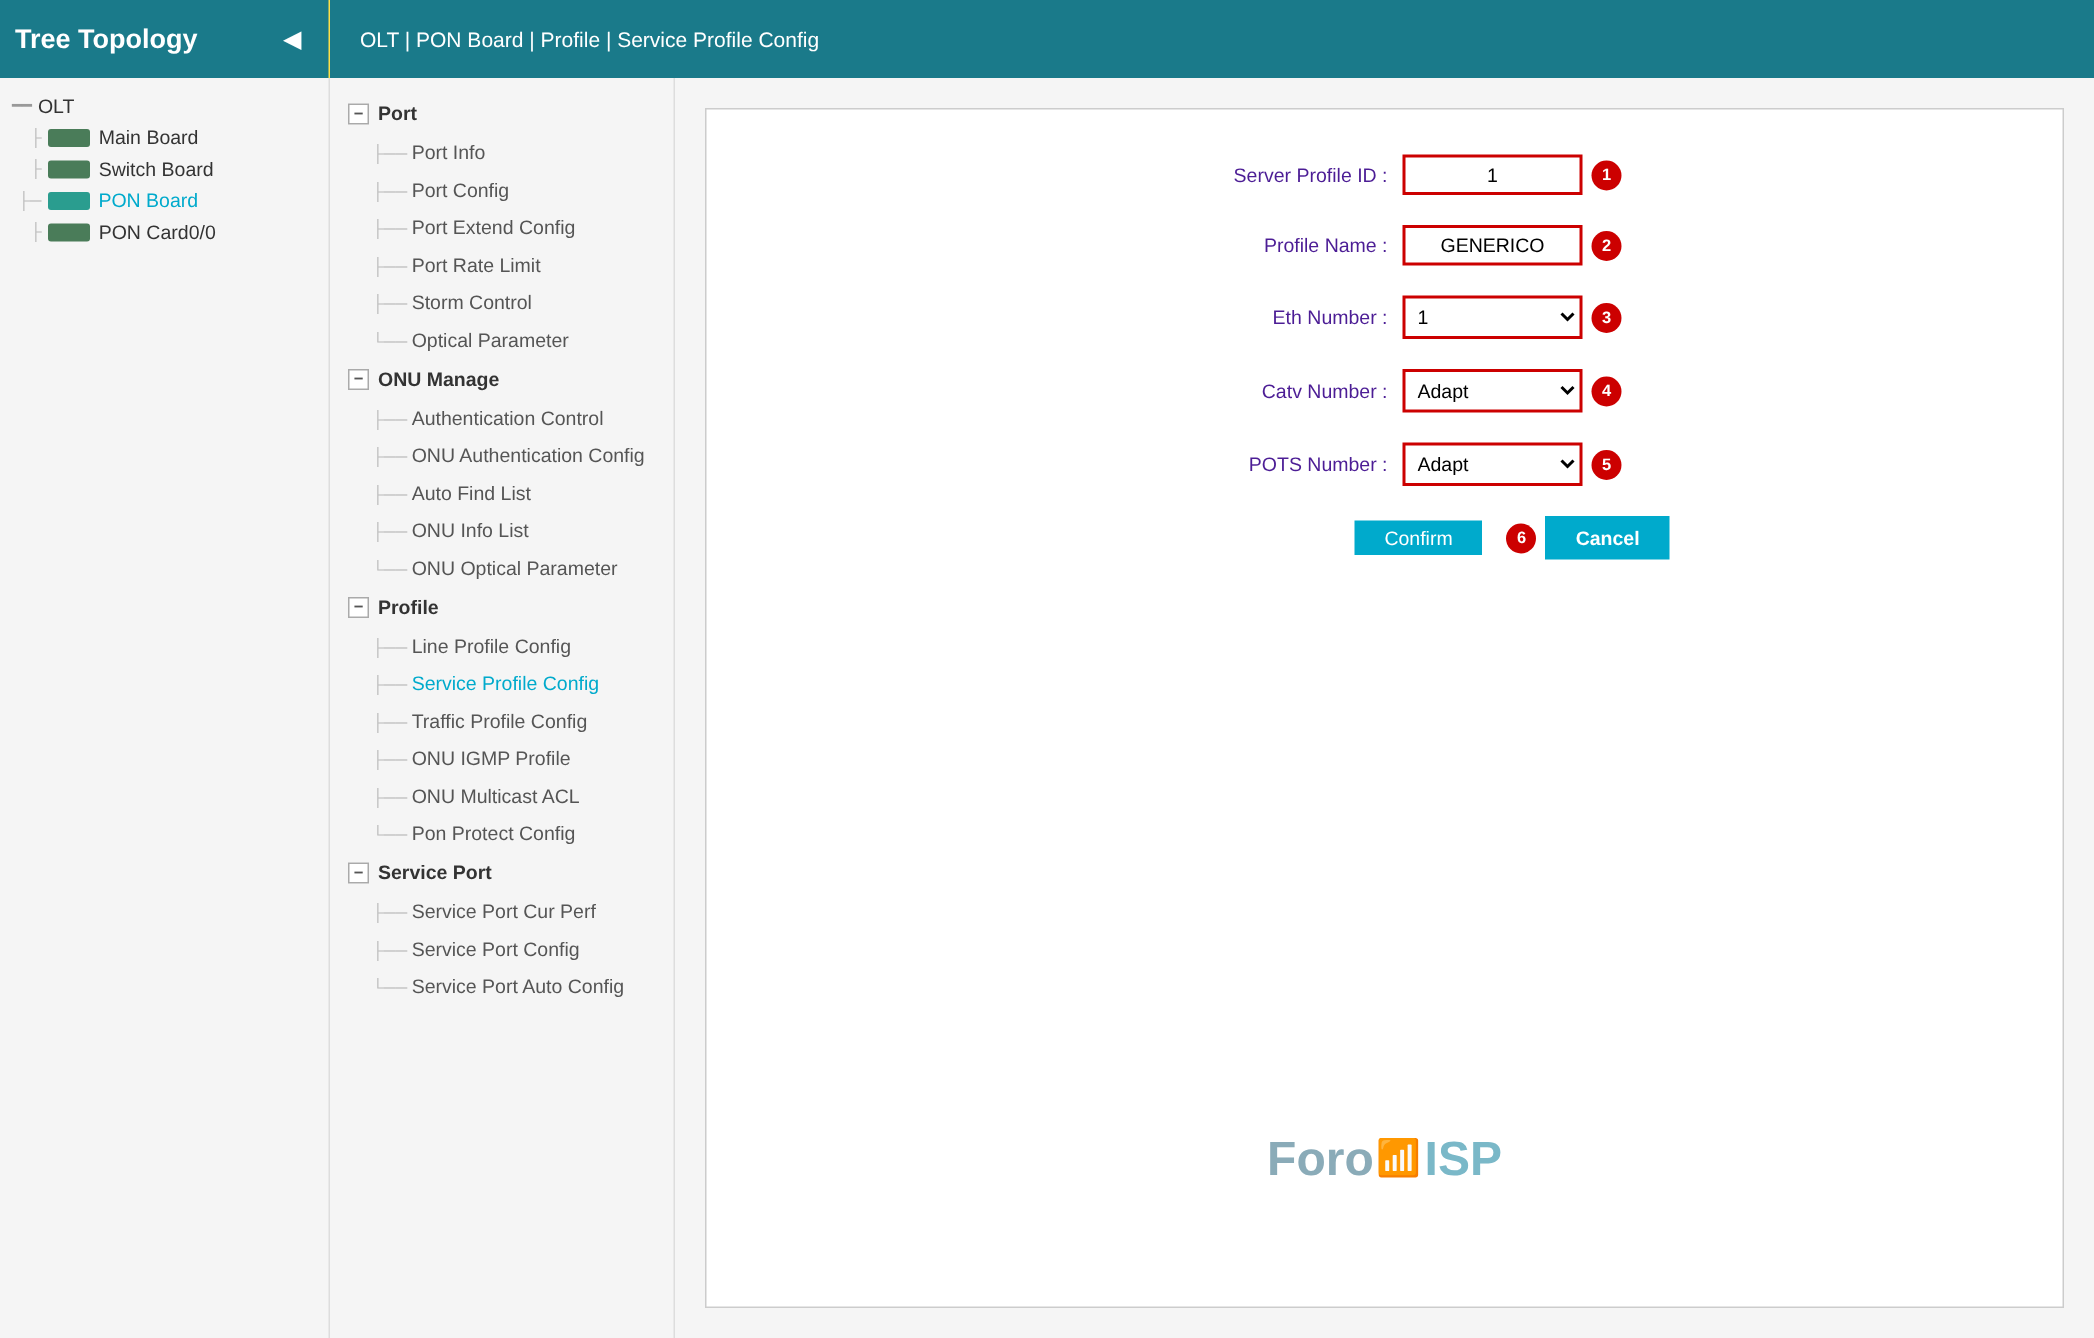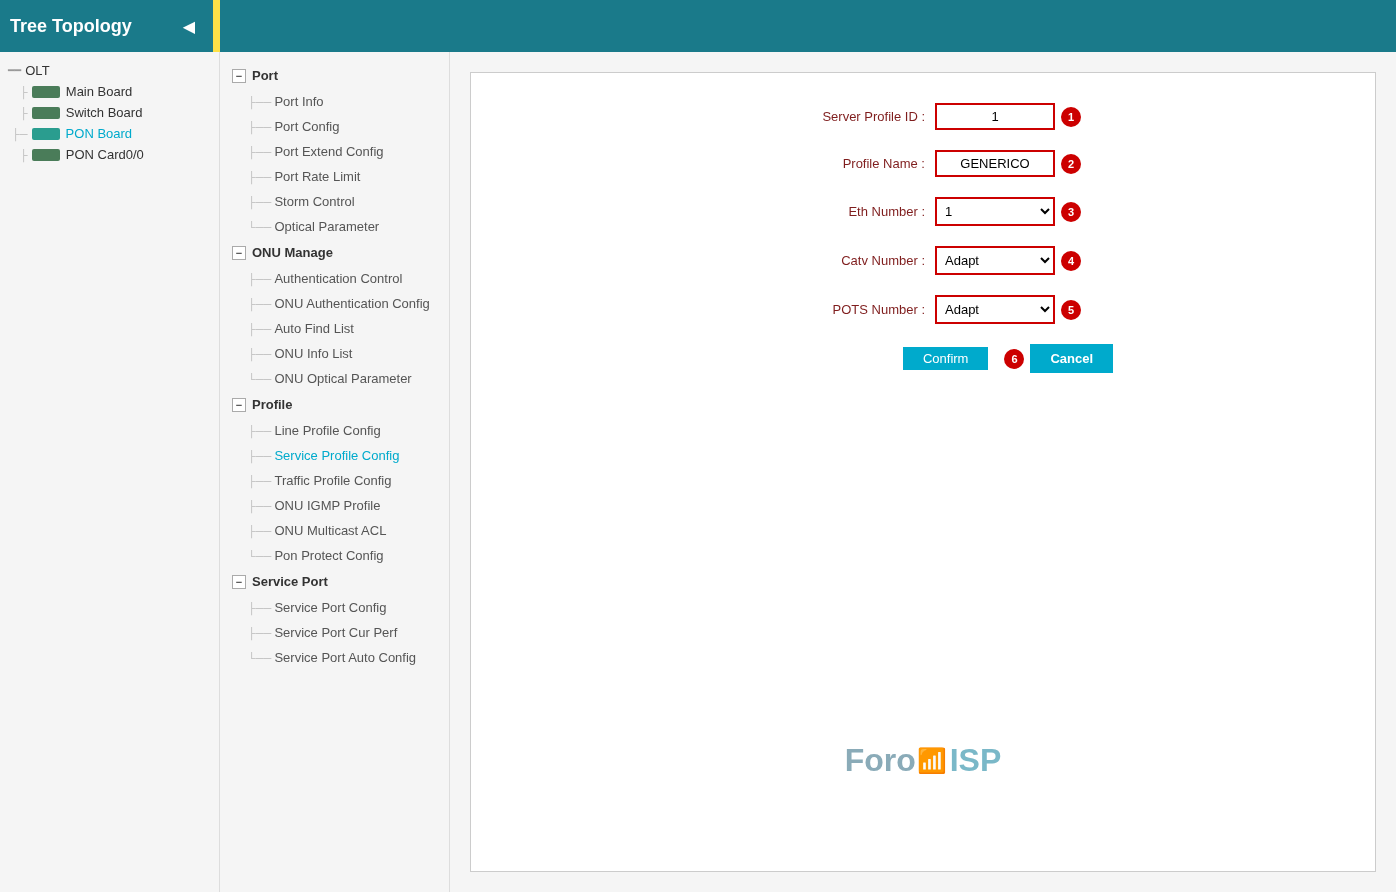--- a/index.html
+++ b/index.html
@@ -17,21 +17,21 @@
       background-color: #1a7a8a;
       color: white;
       font-size: 18px;
       font-weight: bold;
       padding: 0 10px;
       width: 220px;
       display: flex;
       align-items: center;
       justify-content: space-between;
       height: 100%;
-      border-right: 7px solid #fde047;
+      border-right: 1px solid #fde047;
     }
     #sidebar-title .collapse-btn {
       background: #1a7a8a;
       border: none;
       color: white;
       font-size: 16px;
       cursor: pointer;
       padding: 4px 8px;
     }
     #breadcrumb {
@@ -162,21 +162,21 @@
       display: flex;
       align-items: center;
       margin-bottom: 20px;
       justify-content: center;
     }
 
     .form-label {
       text-align: right;
       width: 160px;
       margin-right: 10px;
-      color: #7f1d1d;
+      color: #4c1d95;
       font-size: 13px;
     }
 
     .form-input {
       border: 2px solid #cc0000;
       padding: 4px 8px;
       font-size: 13px;
       width: 120px;
       text-align: center;
       outline: none;
@@ -220,21 +220,21 @@
       color: white;
       border: none;
       padding: 7px 20px;
       cursor: pointer;
       font-size: 13px;
       font-weight: bold;
     }
 
     .watermark {
       position: absolute;
-      bottom: 92px;
+      bottom: 80px;
       left: 50%;
       transform: translateX(-50%);
       color: #b0c4cc;
       font-size: 32px;
       font-weight: bold;
       display: flex;
       align-items: center;
       gap: 2px;
       pointer-events: none;
       user-select: none;
@@ -247,20 +247,21 @@
     .watermark-isp { color: #7ab8c8; }
   </style>
 </head>
 <body>
 
 <div id="header">
   <div id="sidebar-title">
     <span>Tree Topology</span>
     <button class="collapse-btn">◀</button>
   </div>
+  <div id="breadcrumb">OLT | PON Board | Profile | Service Profile Config</div>
 </div>
 
 <div id="layout">
 
   <div id="sidebar">
     <div class="tree-item">
       <span style="font-size:11px; color:#999;">━━</span>
       <span>OLT</span>
     </div>
     <div class="tree-item" style="padding-left:20px;">
@@ -319,22 +320,22 @@
         <div class="nav-item active" style="color:#00aacc;">Service Profile Config</div>
         <div class="nav-item">Traffic Profile Config</div>
         <div class="nav-item">ONU IGMP Profile</div>
         <div class="nav-item">ONU Multicast ACL</div>
         <div class="nav-item last">Pon Protect Config</div>
 
         <div class="nav-section-header">
           <span class="minus-icon">−</span>
           <span>Service Port</span>
         </div>
+        <div class="nav-item">Service Port Cur Perf</div>
         <div class="nav-item">Service Port Config</div>
-        <div class="nav-item">Service Port Cur Perf</div>
         <div class="nav-item last">Service Port Auto Config</div>
       </div>
 
       <div id="form-panel">
         <div id="form-container">
 
           <div class="form-row">
             <label class="form-label">Server Profile ID :</label>
             <input class="form-input" type="text" value="1" style="">
             <span class="badge">1</span>

